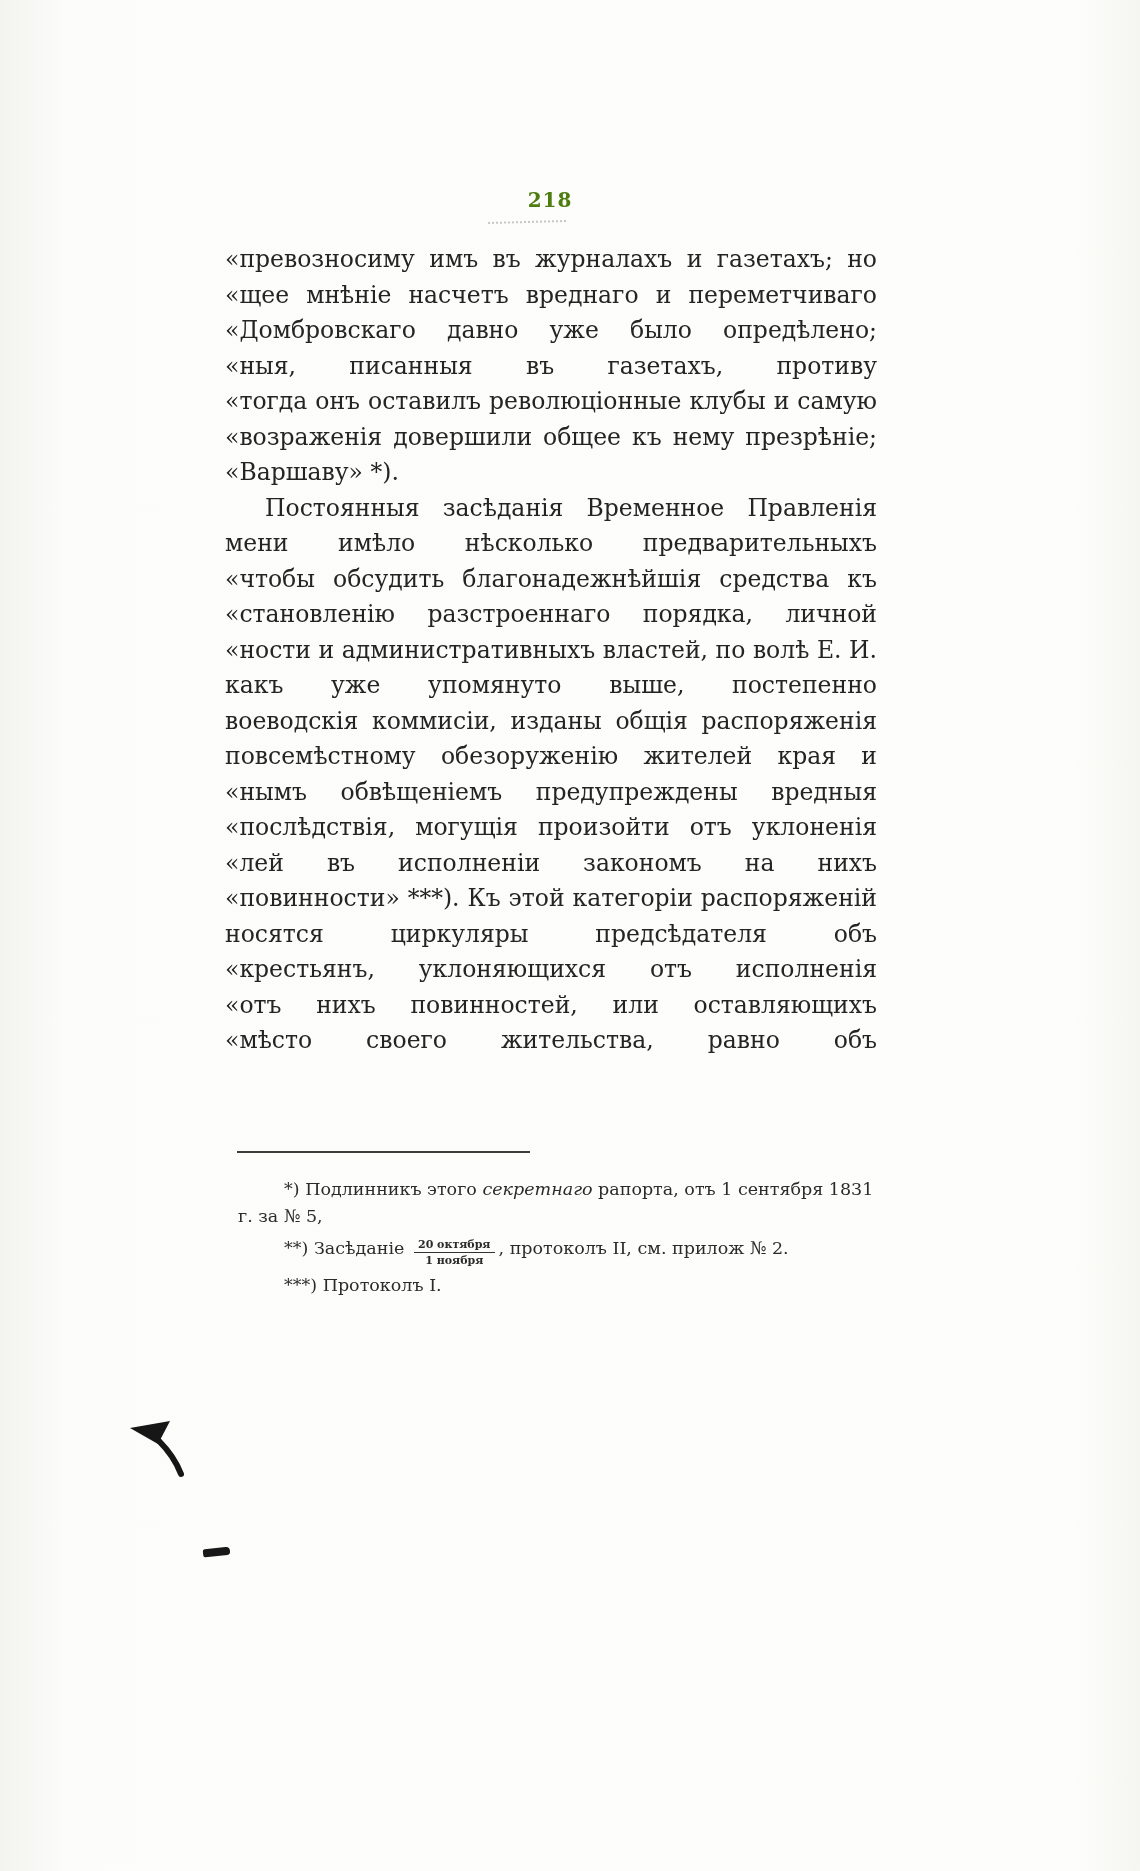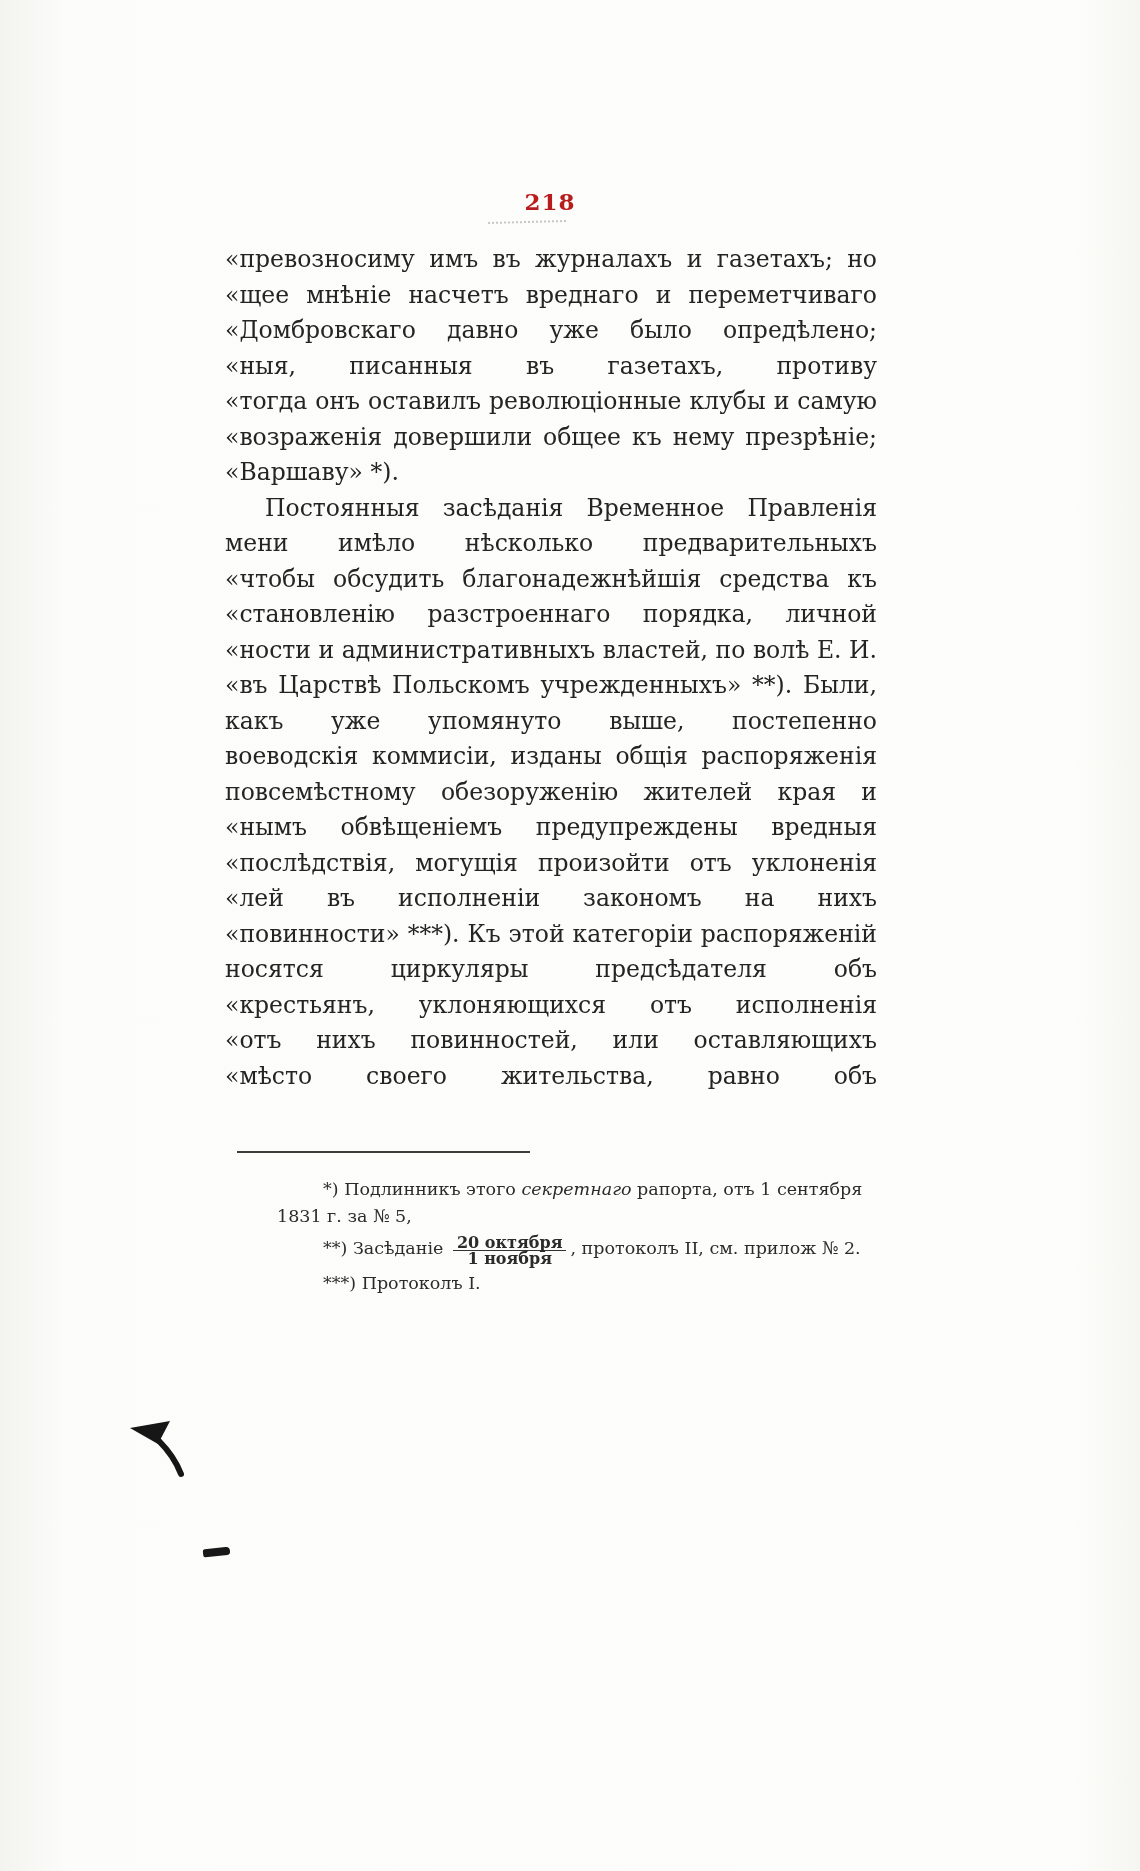--- a/index.html
+++ b/index.html
@@ -16,24 +16,24 @@
     position: relative;
   }
   .scan-page { position: absolute; inset: 0; }
 
   .page-number {
     position: absolute;
     top: 188px;
     left: 225px;
     width: 650px;
     text-align: center;
-    font-size: 23px;
+    font-size: 20px;
     font-weight: bold;
     letter-spacing: 1px;
-    color: #b91c1c;
+    color: #4d7c0f;
   }
   .smudge {
     position: absolute;
     top: 216px;
     left: 488px;
     width: 78px;
     height: 5px;
     border-bottom: 2px dotted #9a9a94;
     opacity: 0.55;
     transform: rotate(-1.5deg);
@@ -69,28 +69,28 @@
 
   .footnotes {
     position: absolute;
     left: 238px;
     top: 1176px;
     width: 645px;
     font-size: 17.5px;
     line-height: 27px;
     color: #2b2b2b;
   }
-  .fn-indent { text-indent: 46px; margin-left: 39px; }
+  .fn-indent { text-indent: 46px; }
   .fn2 { margin-top: 5px; }
   .fn3 { margin-top: 5px; }
   .frac {
     display: inline-block;
     vertical-align: -10px;
     text-align: center;
-    font-size: 16px;
+    font-size: 11px;
     line-height: 13px;
     font-weight: bold;
     margin: 0 4px;
     text-indent: 0;
   }
   .frac .top {
     display: block;
     border-bottom: 1.5px solid #333;
     padding: 0 4px 1px 4px;
   }
@@ -127,21 +127,20 @@
       <div class="line">«Домбровскаго давно уже было опредѣлено; неоднократ-</div>
       <div class="line">«ныя, писанныя въ газетахъ, противу Домбровскаго</div>
       <div class="line">«тогда онъ оставилъ революціонные клубы и самую</div>
       <div class="line">«возраженія довершили общее къ нему презрѣніе;</div>
       <div class="line left">«Варшаву» *).</div>
       <div class="line indent">Постоянныя засѣданія Временное Правленія откры-</div>
       <div class="line">мени имѣло нѣсколько предварительныхъ конференцій,</div>
       <div class="line">«чтобы обсудить благонадежнѣйшія средства къ воз-</div>
       <div class="line">«становленію разстроеннаго порядка, личной безопас-</div>
       <div class="line">«ности и административныхъ властей, по волѣ Е. И. В.</div>
-      <div class="line">«въ Царствѣ Польскомъ учрежденныхъ» **). Были,</div>
       <div class="line">какъ уже упомянуто выше, постепенно возстановлены</div>
       <div class="line">воеводскія коммисіи, изданы общія распоряженія къ</div>
       <div class="line">повсемѣстному обезоруженію жителей края и «прилич-</div>
       <div class="line">«нымъ обвѣщеніемъ предупреждены вредныя вообще</div>
       <div class="line">«послѣдствія, могущія произойти отъ уклоненія жите-</div>
       <div class="line">«лей въ исполненіи закономъ на нихъ предсѣдателя</div>
       <div class="line">«повинности» ***). Къ этой категоріи распоряженій от-</div>
       <div class="line">носятся циркуляры предсѣдателя объ «отвѣтственности</div>
       <div class="line">«крестьянъ, уклоняющихся отъ исполненія слѣдующихъ</div>
       <div class="line">«отъ нихъ повинностей, или оставляющихъ самовольно</div>

